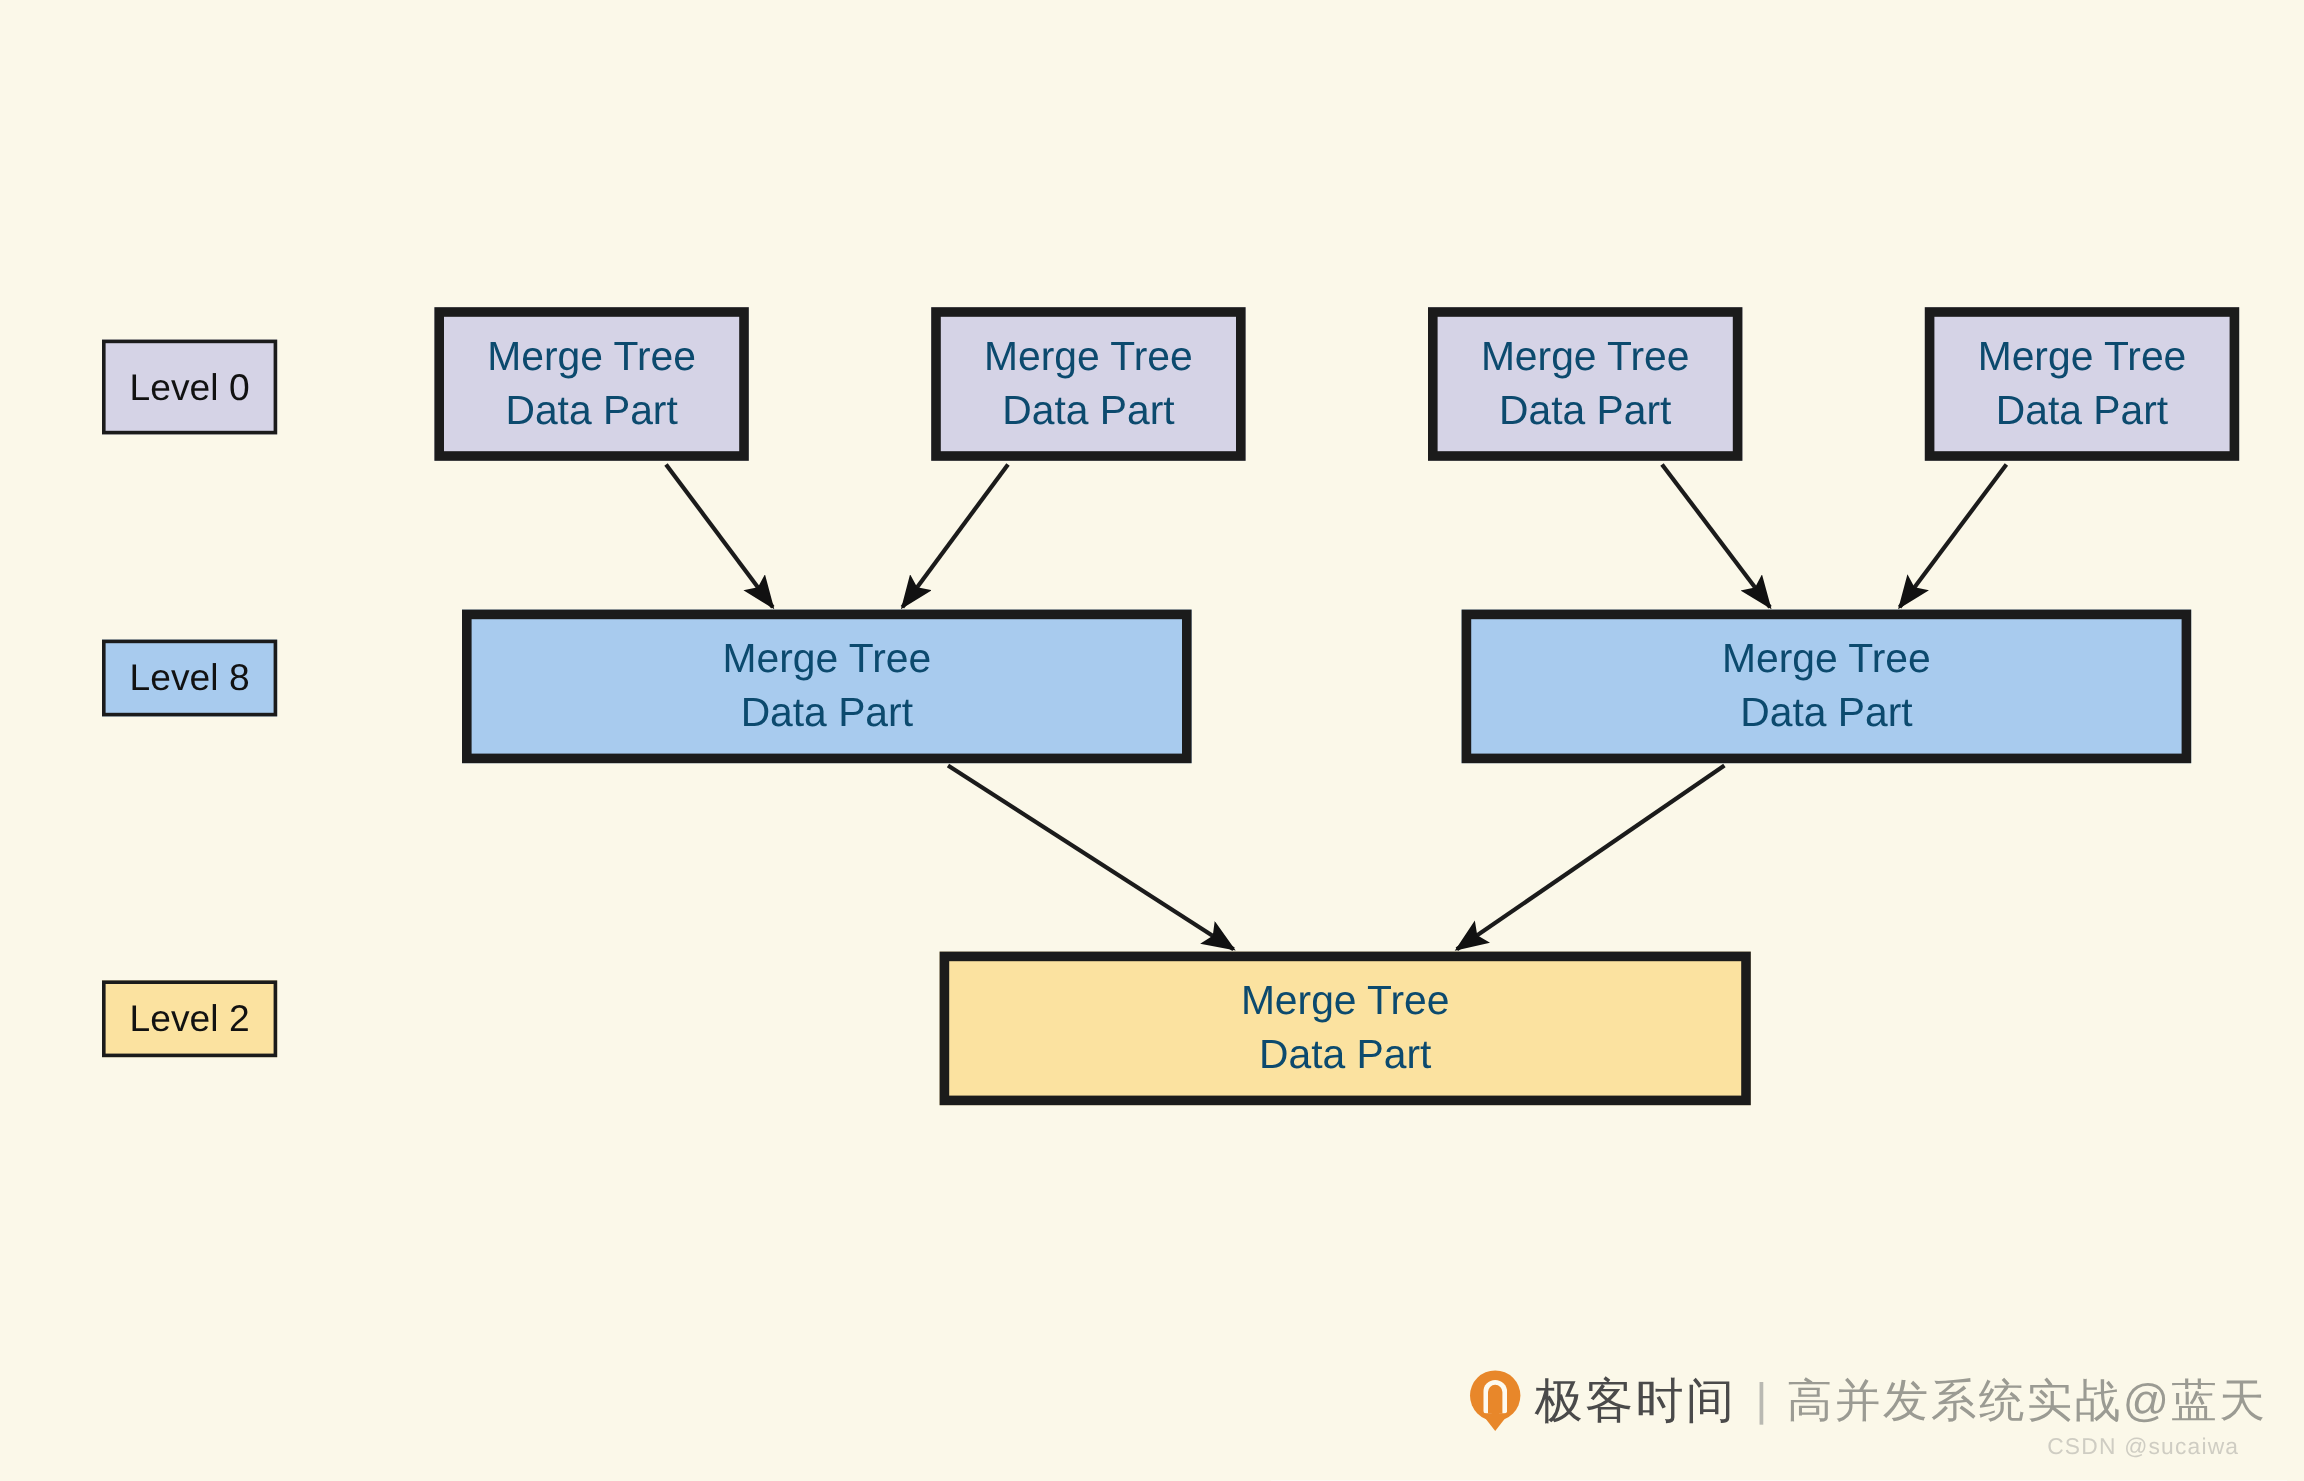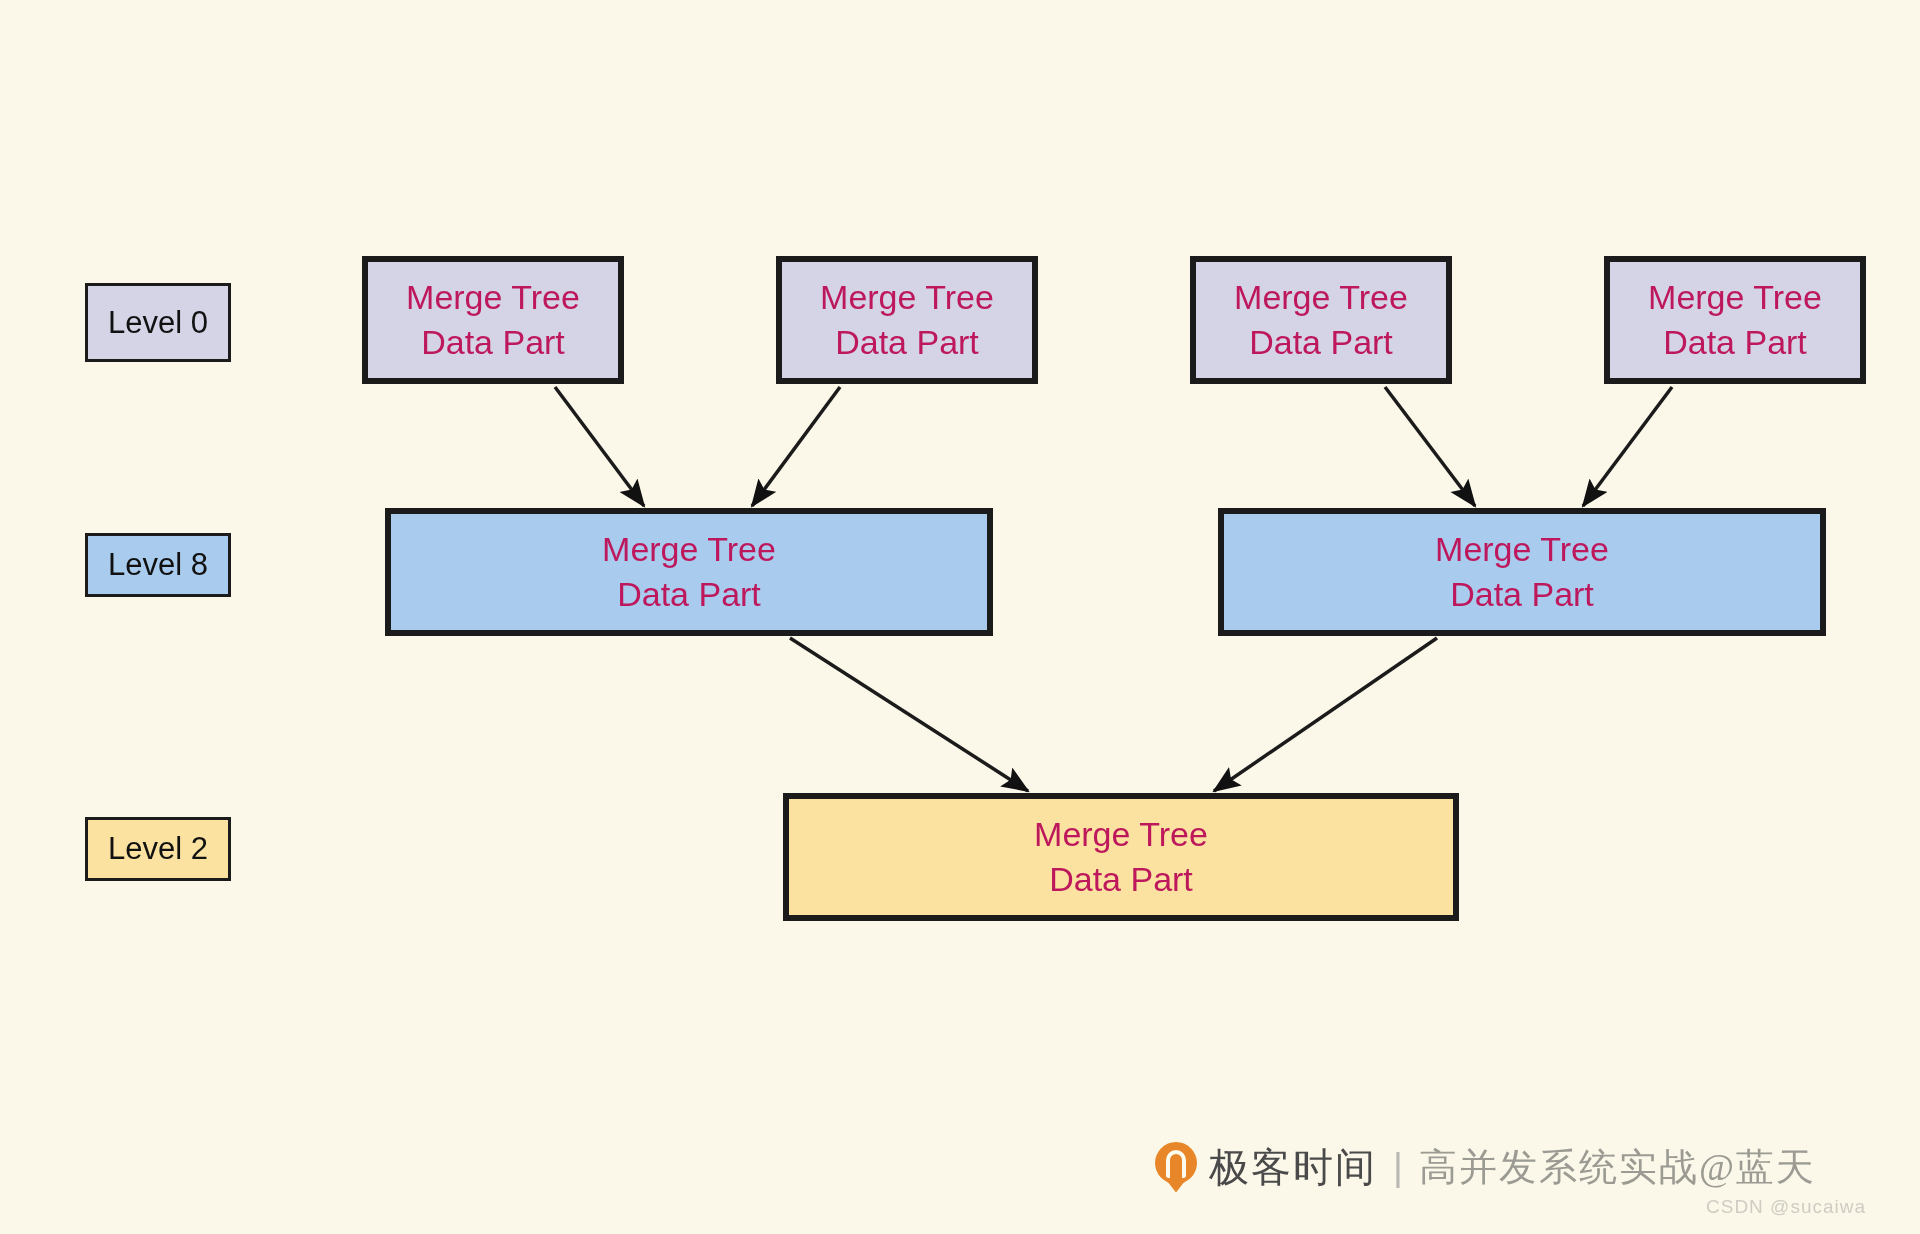--- a/index.html
+++ b/index.html
@@ -18,26 +18,26 @@
   #edges {
     position: absolute;
     left: 0; top: 0;
     width: 1920px;
     height: 1234px;
     pointer-events: none;
   }
   .node {
     position: absolute;
     box-sizing: border-box;
-    border: 6px solid #f97316;
+    border: 8px solid #f97316;
     display: flex;
     flex-direction: column;
     align-items: center;
     justify-content: center;
-    color: #be185d;
+    color: #0c4a6e;
     line-height: 1.32;
     z-index: 2;
   }
   .node .ln {
     display: block;
     white-space: nowrap;
   }
   .part-node {
     font-size: 34px;
   }
@@ -53,21 +53,21 @@
     align-items: center;
     justify-content: center;
     font-size: 31px;
     color: #111111;
     z-index: 2;
   }
 
   
   #watermark {
     position: absolute;
-    left: 1155px;
+    left: 1225px;
     top: 1140px;
     display: flex;
     align-items: center;
     z-index: 3;
   }
   .wm-logo {
     position: relative;
     width: 42px;
     height: 52px;
     margin-right: 12px;
@@ -109,21 +109,21 @@
   }
   .wm-sep {
     font-size: 38px;
     color: #b9b9b2;
     margin: 0 16px;
   }
   .wm-sub {
     font-size: 38px;
     color: #9b9b93;
     letter-spacing: 2px;
-    font-family: Liberation Serif, serif;
+    font-family: Liberation Sans, sans-serif;
   }
   #csdn-tag {
     position: absolute;
     left: 1706px;
     top: 1196px;
     font-size: 19px;
     color: #cfcdc3;
     letter-spacing: 1px;
     font-family: "Liberation Sans", sans-serif;
     z-index: 3;

